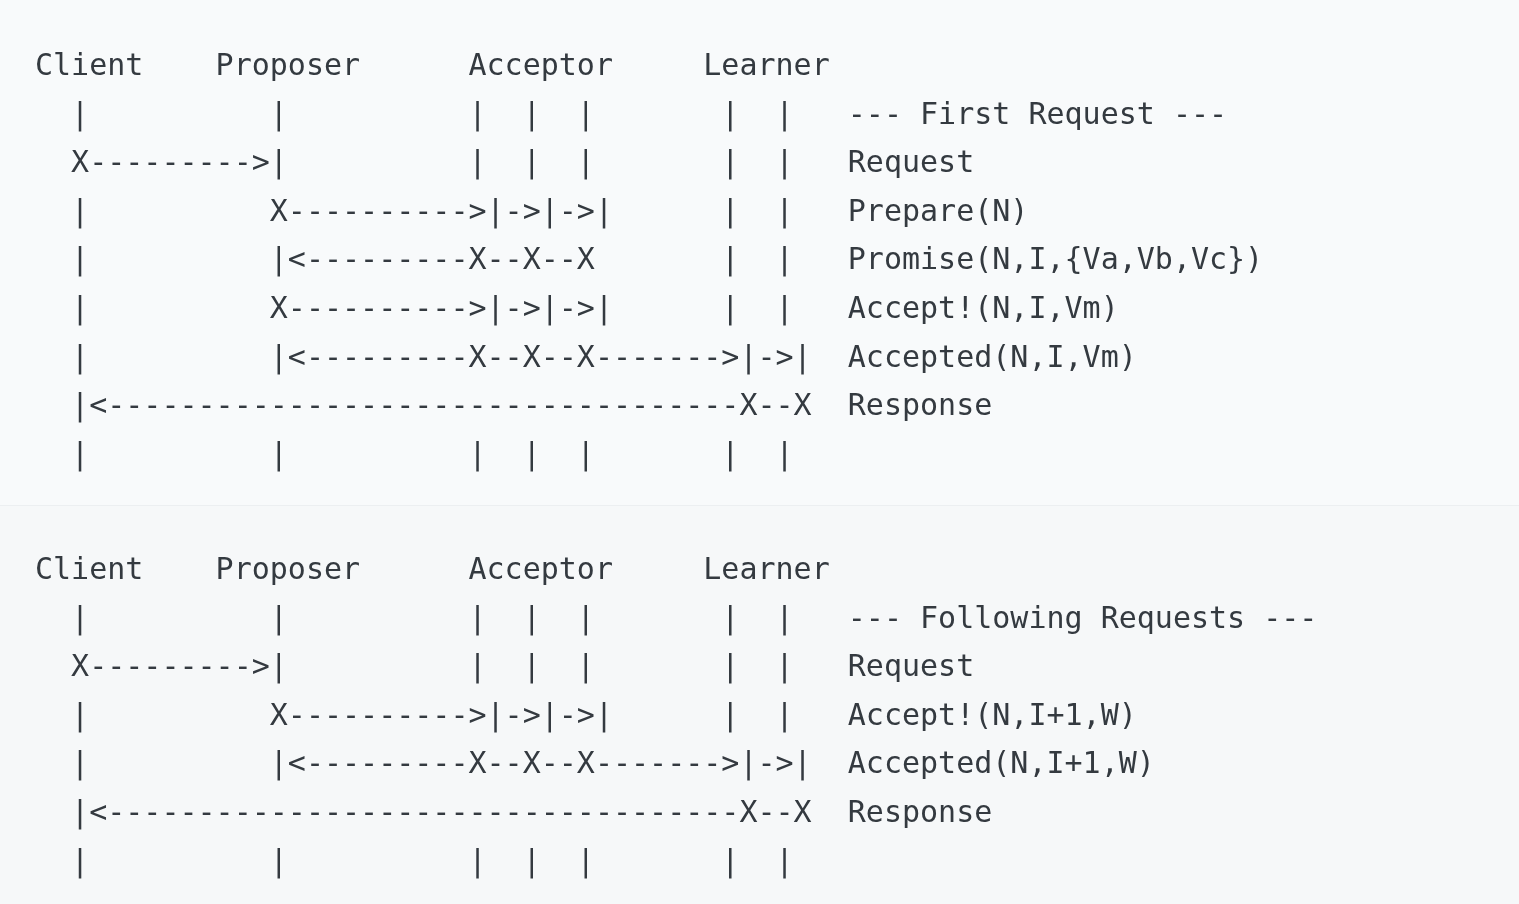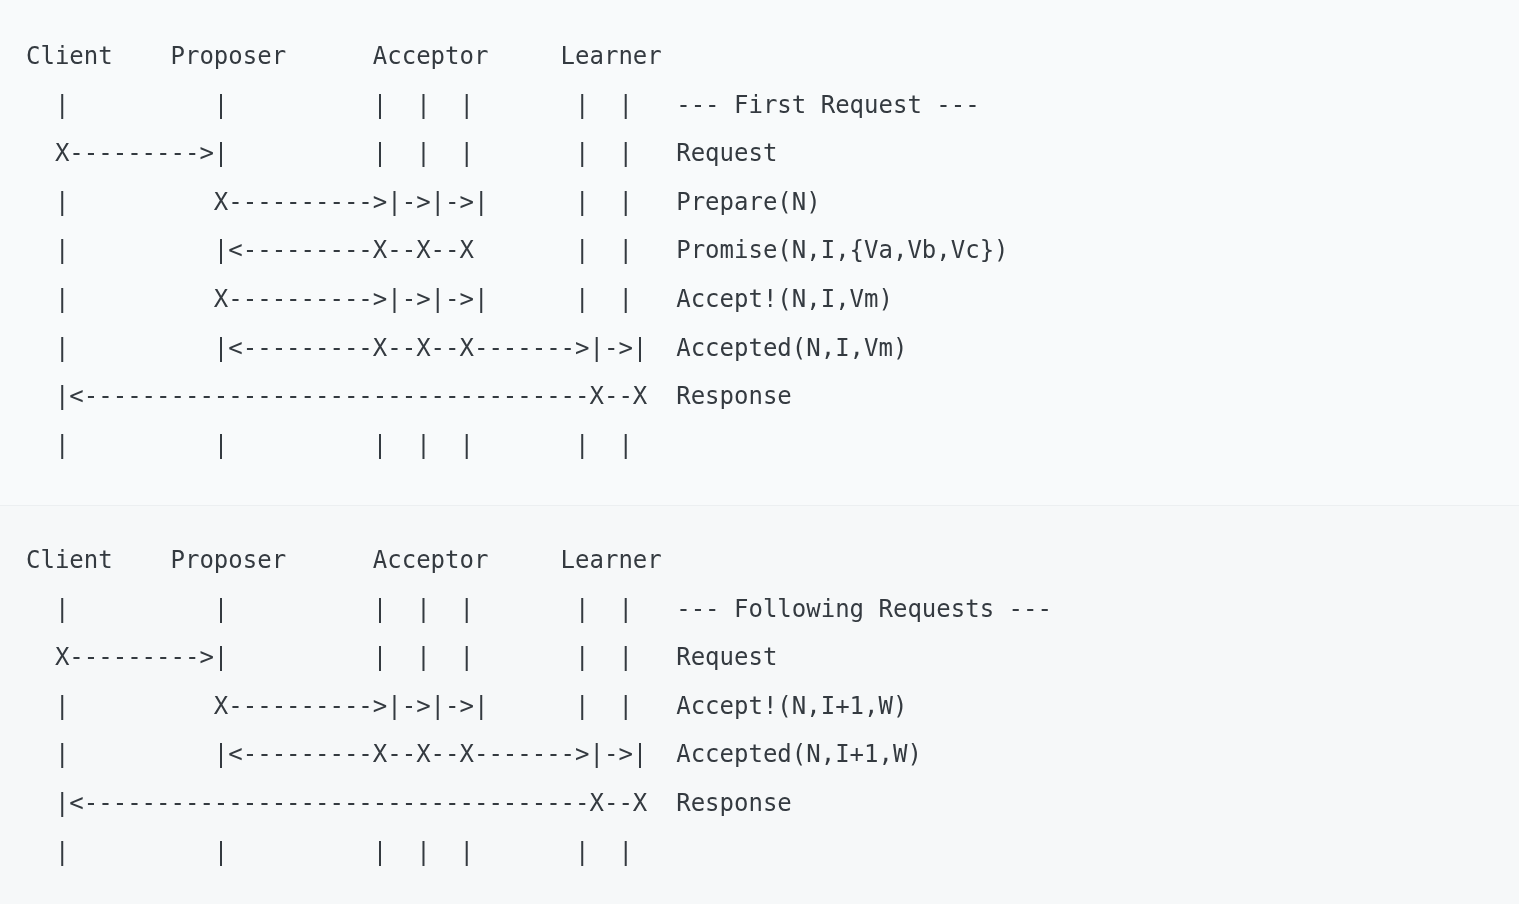--- a/index.html
+++ b/index.html
@@ -49,25 +49,25 @@
   }
   .divider {
     position: absolute;
     left: 0;
     top: 505px;
     width: 1519px;
     height: 2px;
     background: #eceff1;
   }
   pre.ascii {
-    margin: 0;
+    margin: 9px;
     padding: 0;
     color: #343a40;
     font-family: "DejaVu Sans Mono", "Liberation Mono", monospace;
-    font-size: 24px;
+    font-size: 30px;
     line-height: 48.6px;
     letter-spacing: 0px;
     white-space: pre;
     font-weight: 400;
     -webkit-font-smoothing: antialiased;
   }
   .block-first pre.ascii { padding-top: 32px; }
   .block-following pre.ascii { padding-top: 30px; }
 </style>
 </head>

